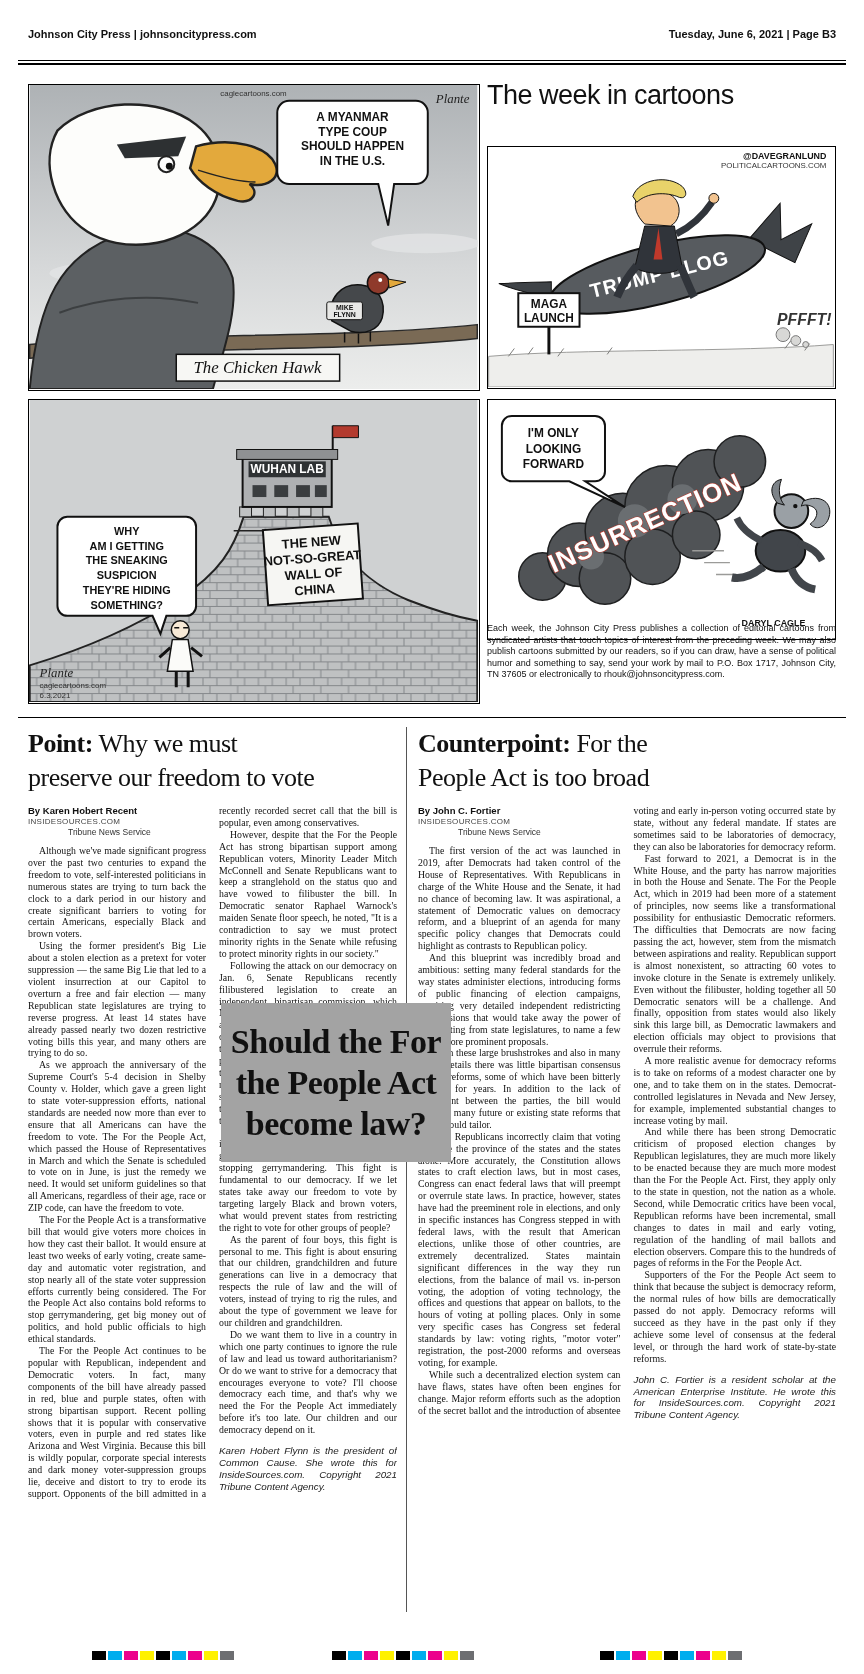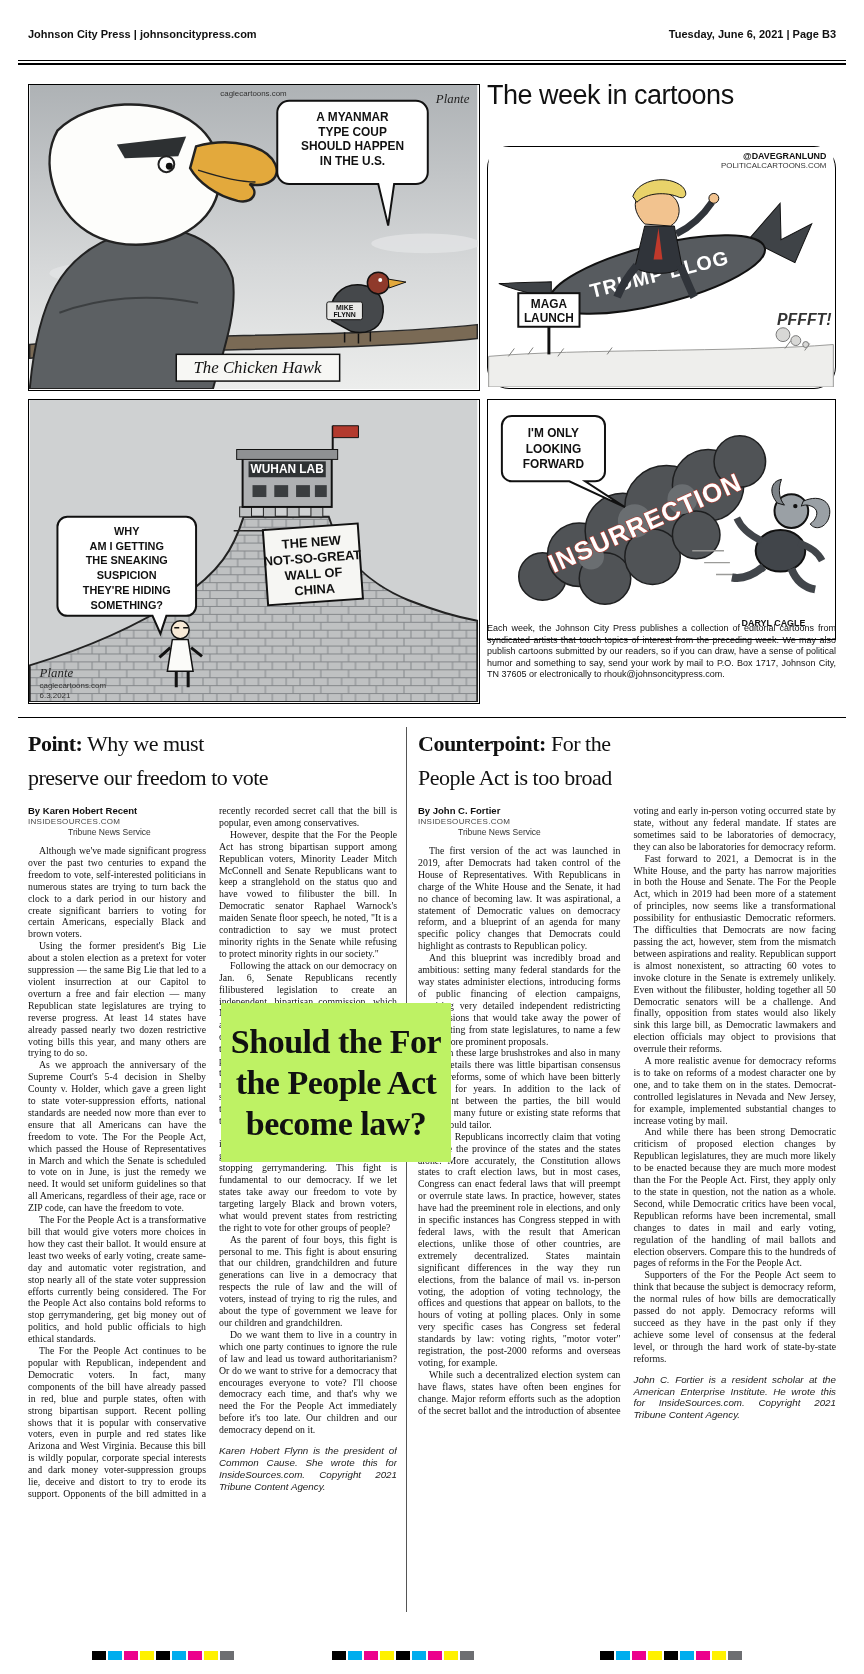--- a/index.html
+++ b/index.html
@@ -9,21 +9,21 @@
   .mast-left{position:absolute;left:28px;top:28px;font:bold 11px "Liberation Sans",sans-serif;}
   .mast-center{position:absolute;left:0;right:0;top:13px;text-align:center;}
   .mast-center span{display:inline-block;transform:scaleX(.82);font:bold 34px "Liberation Sans",sans-serif;letter-spacing:-1px;}
   .mast-right{position:absolute;right:28px;top:28px;font:bold 11px "Liberation Sans",sans-serif;}
   .mast-rule{position:absolute;left:18px;right:18px;top:60px;border-top:1px solid #000;}
   .mast-rule2{position:absolute;left:18px;right:18px;top:63px;border-top:2px solid #000;}
   
   figure{margin:0;padding:0;}
   .cartoon{position:absolute;border:1.5px solid #000;background:#fff;box-sizing:border-box;}
   .c1{left:28px;top:84px;width:452px;height:307px;}
-  .c2{left:487px;top:146px;width:349px;height:243px;border-radius:22px;}
+  .c2{left:487px;top:146px;width:349px;height:243px;}
   .c3{left:28px;top:399px;width:452px;height:305px;}
   .c4{left:487px;top:399px;width:349px;height:241px;}
   .inkwell{position:absolute;left:487px;top:78px;width:350px;}
   .inkwell h2{margin:0;font:bold 28px "Liberation Sans",sans-serif;letter-spacing:-.5px;}
   .inkwell .sub{font:27px "Liberation Sans",sans-serif;letter-spacing:-.5px;margin-top:2px;}
   .inkwell-caption{position:absolute;left:487px;top:614px;width:349px;
         font:9px/11.5px "Liberation Sans",sans-serif;text-align:justify;color:#111;}
   
   .ct-tiny{font-family:"Liberation Sans",sans-serif;font-size:8px;fill:#333;}
   .ct-tinyb{font-family:"Liberation Sans",sans-serif;font-size:9px;font-weight:bold;fill:#111;}
@@ -40,31 +40,31 @@
   .ct-insur{font-family:"Liberation Sans",sans-serif;font-size:26px;font-weight:bold;fill:#fff;
             stroke:#b5382c;stroke-width:1.2px;letter-spacing:1px;paint-order:stroke;}
   .ct-sig2{font-family:"Liberation Sans",sans-serif;font-size:9px;font-weight:bold;fill:#111;}
   
   .articles-rule{position:absolute;left:18px;right:18px;top:717px;border-top:1px solid #000;}
   .col-divider{position:absolute;left:406px;top:727px;height:885px;width:1px;background:#555;}
   article{position:absolute;top:727px;}
   .point{left:28px;width:369px;}
   .counterpoint{left:418px;width:418px;}
   article h1{margin:0 0 10px 0;font-family:"Liberation Serif",serif;font-weight:normal;
-             font-size:22px;line-height:34px;letter-spacing:-.5px;}
+             font-size:26px;line-height:34px;letter-spacing:-.5px;}
   article h1 .kicker{font-weight:bold;}
   .body-cols{column-count:2;column-gap:13px;height:795px;overflow:hidden;text-align:justify;}
   .body-cols p{margin:0;font-size:9.8px;line-height:11.9px;text-indent:11px;}
   .byline{margin-bottom:8px;break-inside:avoid;}
   .byline .by{font:bold 9.5px "Liberation Sans",sans-serif;}
   .byline .src{font:8px "Liberation Sans",sans-serif;color:#444;letter-spacing:.3px;margin-top:1px;}
   .byline .svc{font:8.5px "Liberation Sans",sans-serif;color:#333;margin-top:1px;margin-left:40px;}
   .bio{margin-top:9px !important;text-indent:0 !important;
        font:italic 8.5px/10.5px "Liberation Sans",sans-serif;color:#222;}
-  .pullquote{position:absolute;left:221px;top:1003px;width:230px;padding:18px 0;background:#bef264;
+  .pullquote{position:absolute;left:221px;top:1003px;width:230px;padding:18px 0;background:#a3a3a3;
              text-align:center;font:bold 34px/41px "Liberation Serif",serif;z-index:5;letter-spacing:-.5px;}
   
   .regbars{position:absolute;top:1651px;left:0;right:0;height:12px;}
   .regbar{position:absolute;display:flex;gap:2px;}
   .regbar span{display:inline-block;width:14px;height:9px;}
   .rb1{left:92px;} .rb2{left:332px;} .rb3{left:600px;}
 </style>
 </head>
 <body>
 

